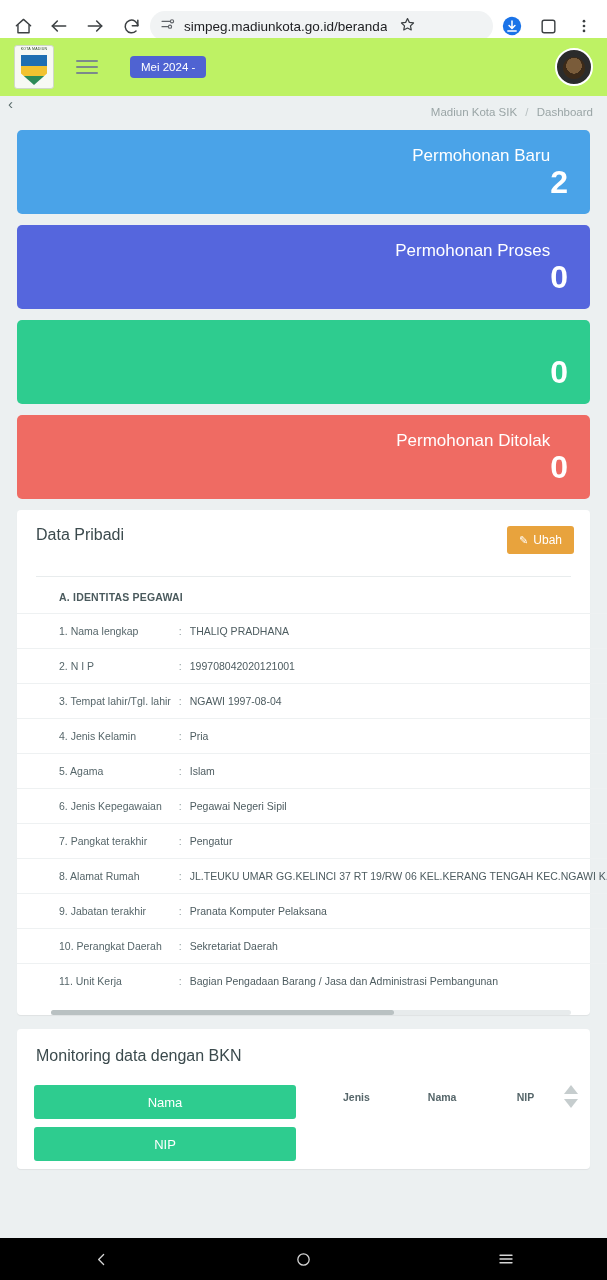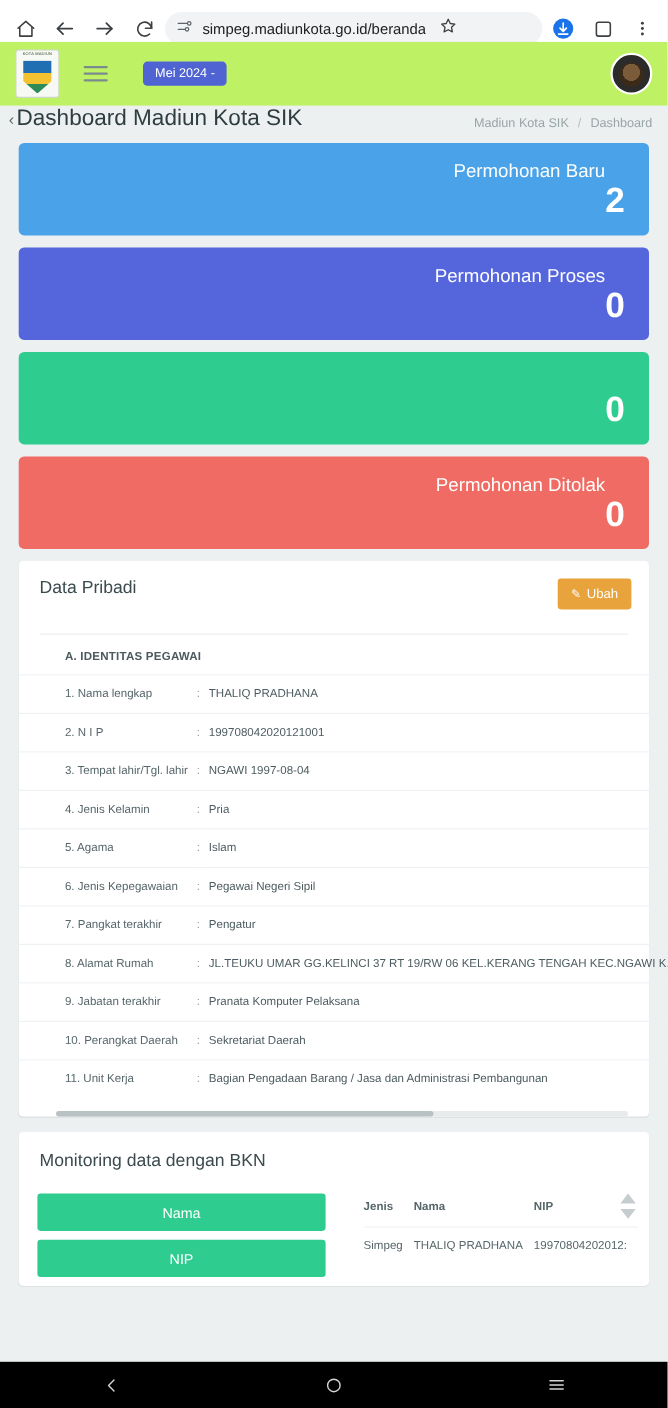--- a/index.html
+++ b/index.html
@@ -279,21 +279,20 @@
         <span></span>
     </div>
     <div class="month-pill">Mei 2024 -</div>
     <div class="avatar">
       <div class="face"></div>
     </div>
   </div>
 
   <div class="titlerow">
     <span class="back-chevron">‹</span>
-    <span class="page-title">Dashboard Madiun Kota SIK</span>
     <span class="breadcrumb">
       <span>Madiun Kota SIK</span>
       <span class="sep">/</span>
       <span>Dashboard</span>
     </span>
   </div>
 
   <div class="cards">
     <div class="stat" style="background:#4aa3e8">
       <span class="label">Permohonan Baru</span>
@@ -403,25 +402,20 @@
           <div class="tri up"></div>
           <div class="tri down"></div>
         </div>
         <table class="bkn">
           <tbody>
               <tr>
             <th>Jenis</th>
             <th>Nama</th>
             <th>NIP</th>
           </tr>
-          <tr>
-            <td>Simpeg</td>
-            <td>THALIQ PRADHANA</td>
-            <td>19970804202012:</td>
-          </tr>
         </tbody>
           </table>
       </div>
     </div>
   </div>
 
 </div>
 
 <div class="navbar">
   <div class="nav-ico">

